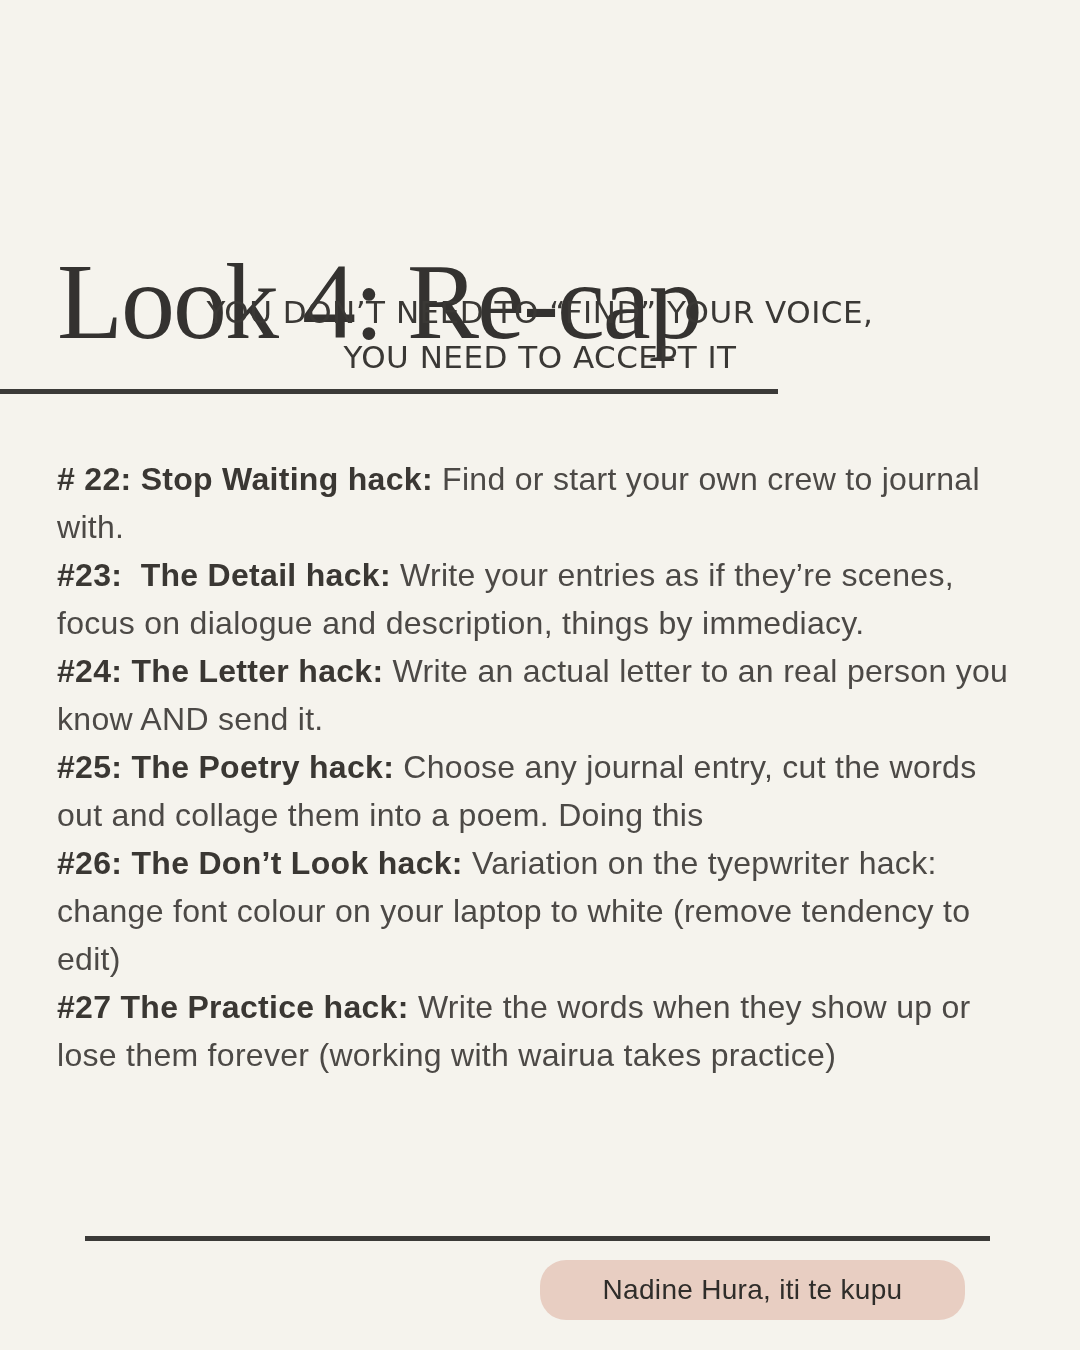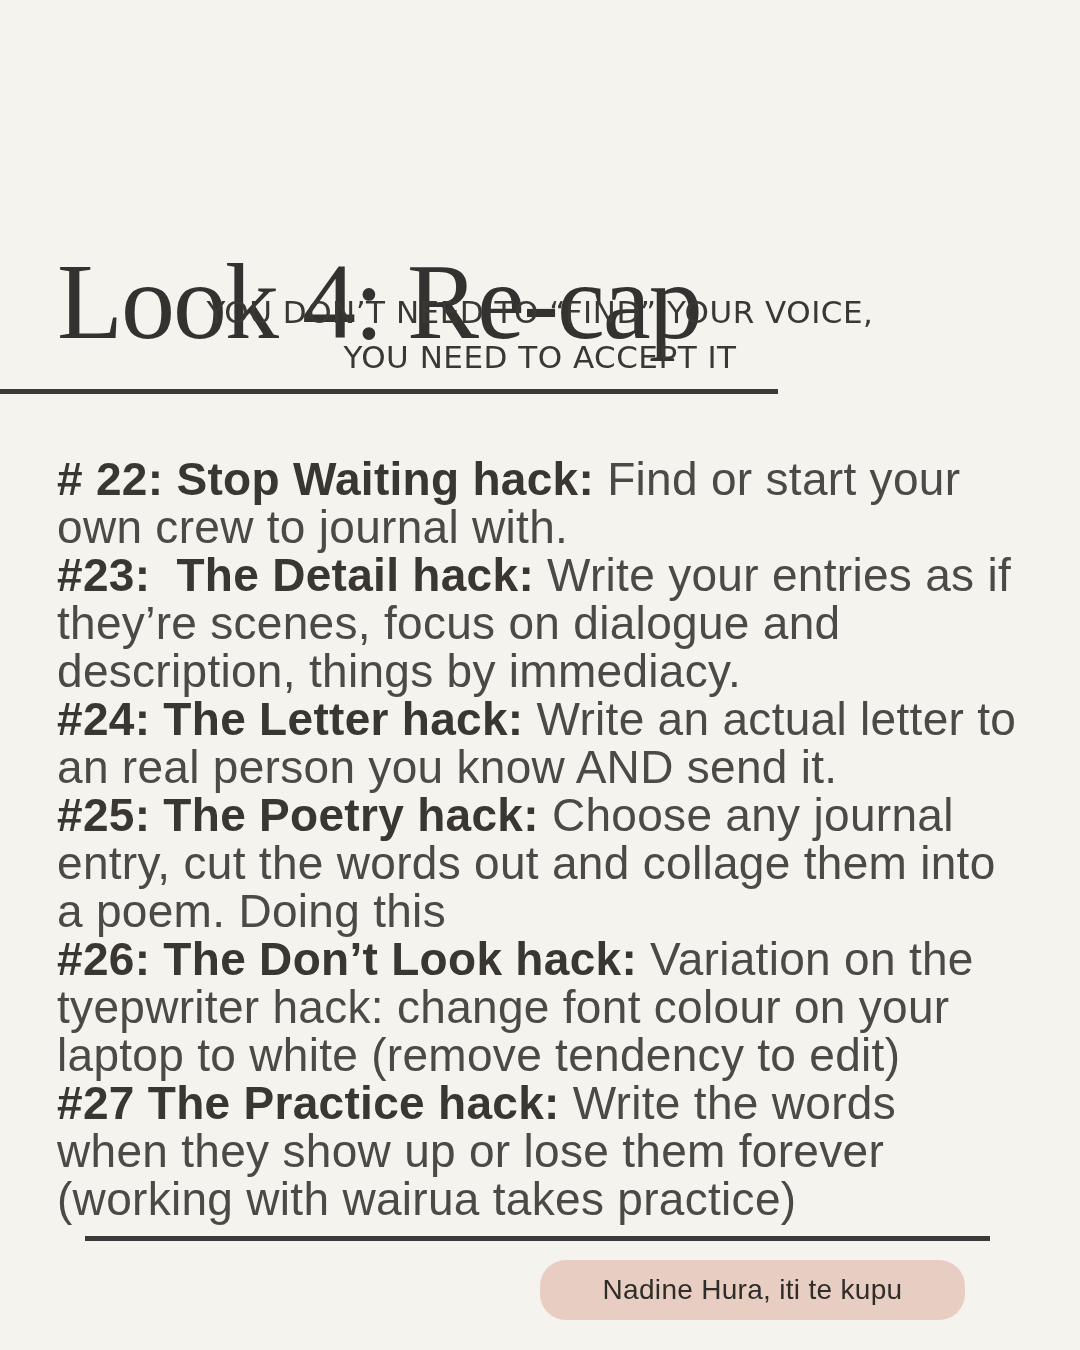--- a/index.html
+++ b/index.html
@@ -70,21 +70,21 @@
     width: 778px;
     height: 5px;
     background: #3B3A38;
   }
 
   .hacks {
     position: absolute;
     top: 455px;
     left: 57px;
     width: 960px;
-    font-size: 46px;
+    font-size: 32px;
     line-height: 48px;
     letter-spacing: 0.3px;
   }
   .hacks p {
     margin: 0;
     white-space: pre-wrap;
   }
   .hack-label {
     font-weight: bold;
     color: #3A3733;

